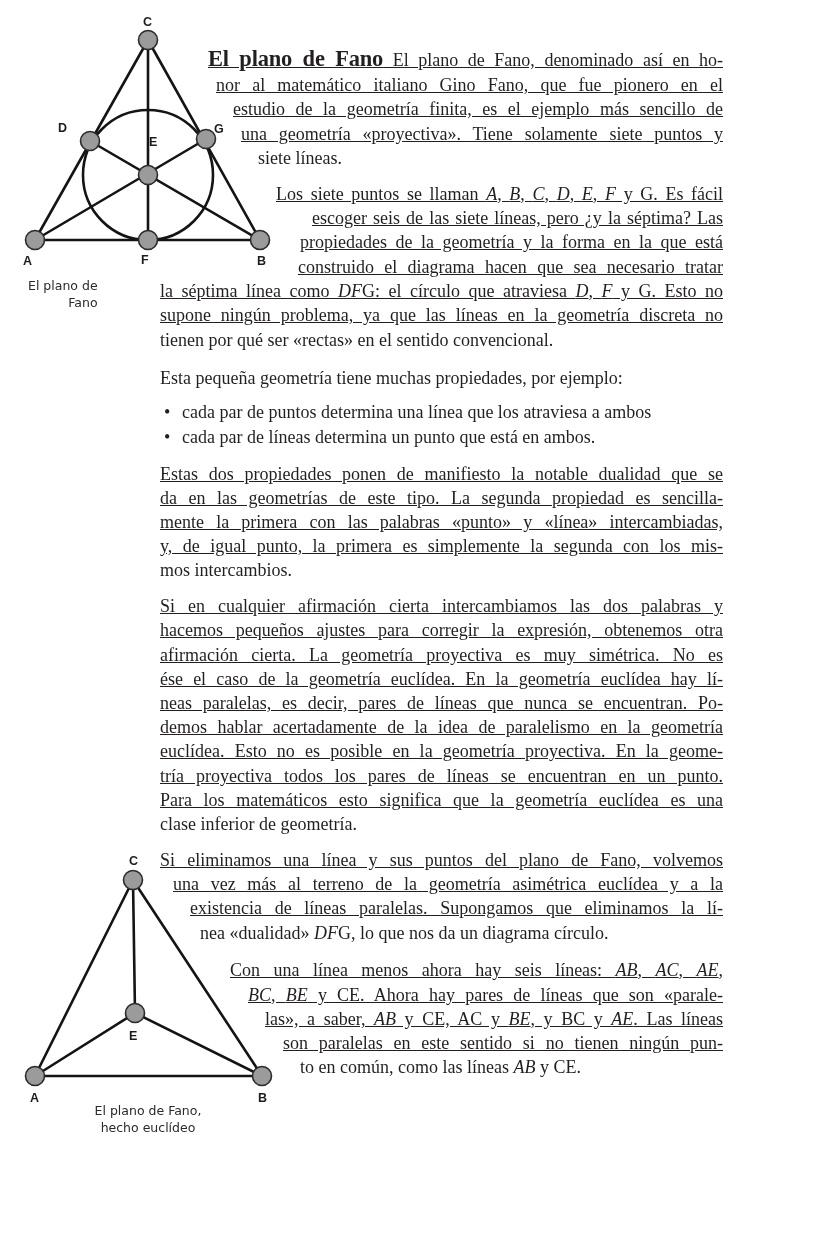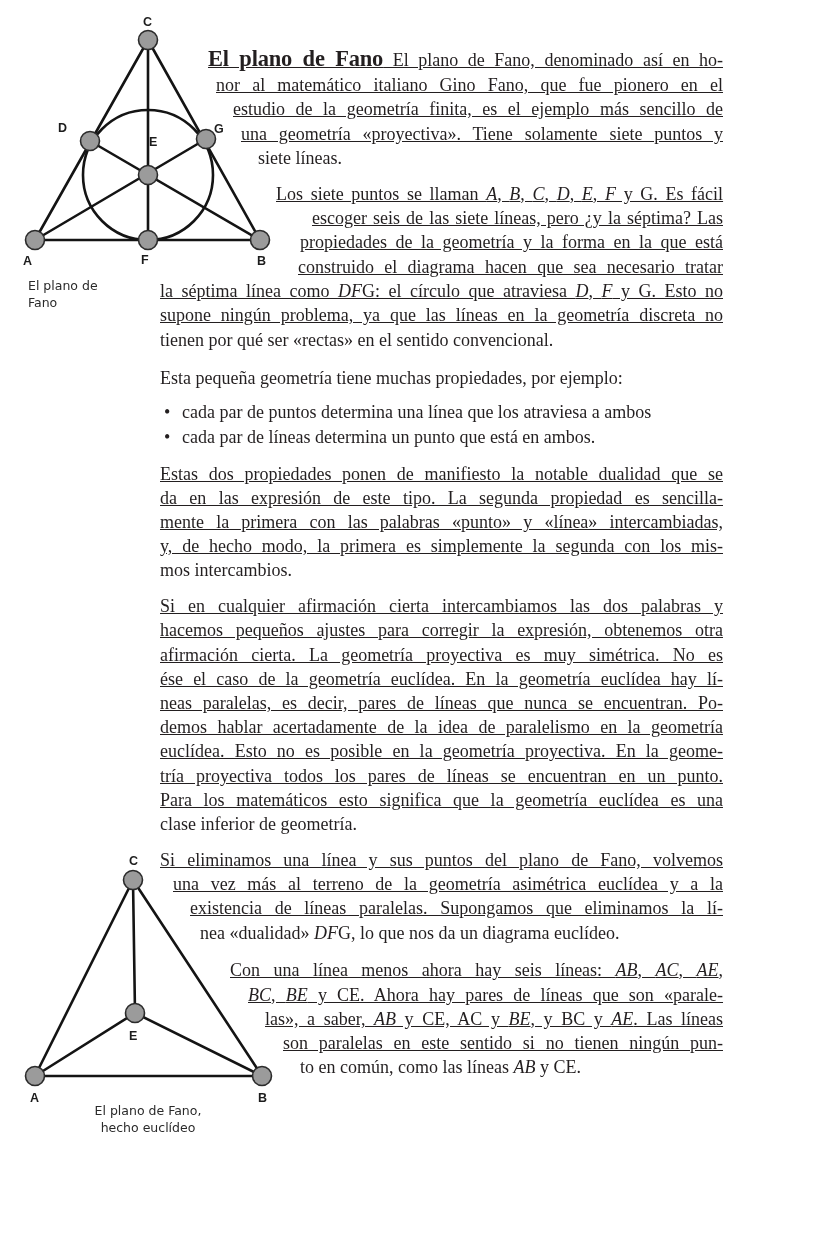--- a/index.html
+++ b/index.html
@@ -2,21 +2,21 @@
 <html><head>
 <meta charset="utf-8">
 <style>
   html, body { margin: 0; padding: 0; background: #ffffff; }
   body { width: 828px; height: 1238px; position: relative; overflow: hidden; color: #231f20; }
   #diagrams { position: absolute; left: 0; top: 0; width: 828px; height: 1238px; z-index: 0; }
   .edge { stroke: #141414; stroke-width: 2.6; fill: none; stroke-linecap: round; }
   .node { fill: #9b9b9b; stroke: #2b2b2b; stroke-width: 1.6; }
   .lbl { font-family: "Liberation Sans", sans-serif; font-weight: bold; font-size: 12.5px; fill: #1c1c1c; }
   .caption { position: absolute; z-index: 1; font-family: "DejaVu Sans", sans-serif; font-size: 12.5px; line-height: 17px; color: #2a2a2a; }
-  .caption-top { left: 28px; top: 277px; text-align: left; }
+  .caption-top { left: 28px; top: 277px; text-align: right; }
   .caption-bottom { left: 78px; width: 140px; top: 1102px; text-align: center; }
   .caption span { display: block; white-space: nowrap; }
 
   .ln {
     position: absolute; z-index: 1; right: 105px; height: 24px; line-height: 24px;
     font-family: "Liberation Serif", serif; font-size: 18px; white-space: nowrap; color: #231f20;
   }
   .ln.j { text-align: justify; text-align-last: justify; text-decoration: underline; }
   .ln em { font-style: italic; }
   .ln strong { font-weight: bold; font-size: 22.5px; letter-spacing: -0.2px; }
@@ -100,44 +100,44 @@
 </div>
 <div>
   <span class="bullet" style="top:400px">•</span>
   <div class="ln" style="top:400px;left:182px"><span>cada par de puntos determina una línea que los atraviesa a ambos</span></div>
   <span class="bullet" style="top:425px">•</span>
   <div class="ln" style="top:425px;left:182px"><span>cada par de líneas determina un punto que está en ambos.</span></div>
 </div>
 
 <div>
   <div class="ln j" style="top:462px;left:160px"><span>Estas dos propiedades ponen de manifiesto la notable dualidad que se</span></div>
-  <div class="ln j" style="top:486px;left:160px"><span>da en las expresión de este tipo. La segunda propiedad es sencilla-</span></div>
+  <div class="ln j" style="top:486px;left:160px"><span>da en las geometrías de este tipo. La segunda propiedad es sencilla-</span></div>
   <div class="ln j" style="top:510px;left:160px"><span>mente la primera con las palabras «punto» y «línea» intercambiadas,</span></div>
-  <div class="ln j" style="top:534px;left:160px"><span>y, de hecho modo, la primera es simplemente la segunda con los mis-</span></div>
+  <div class="ln j" style="top:534px;left:160px"><span>y, de igual punto, la primera es simplemente la segunda con los mis-</span></div>
   <div class="ln" style="top:558px;left:160px"><span>mos intercambios.</span></div>
 </div>
 
 <div>
   <div class="ln j" style="top:594px;left:160px"><span>Si en cualquier afirmación cierta intercambiamos las dos palabras y</span></div>
   <div class="ln j" style="top:618px;left:160px"><span>hacemos pequeños ajustes para corregir la expresión, obtenemos otra</span></div>
   <div class="ln j" style="top:643px;left:160px"><span>afirmación cierta. La geometría proyectiva es muy simétrica. No es</span></div>
   <div class="ln j" style="top:667px;left:160px"><span>ése el caso de la geometría euclídea. En la geometría euclídea hay lí-</span></div>
   <div class="ln j" style="top:691px;left:160px"><span>neas paralelas, es decir, pares de líneas que nunca se encuentran. Po-</span></div>
   <div class="ln j" style="top:715px;left:160px"><span>demos hablar acertadamente de la idea de paralelismo en la geometría</span></div>
   <div class="ln j" style="top:739px;left:160px"><span>euclídea. Esto no es posible en la geometría proyectiva. En la geome-</span></div>
   <div class="ln j" style="top:764px;left:160px"><span>tría proyectiva todos los pares de líneas se encuentran en un punto.</span></div>
   <div class="ln j" style="top:788px;left:160px"><span>Para los matemáticos esto significa que la geometría euclídea es una</span></div>
   <div class="ln" style="top:812px;left:160px"><span>clase inferior de geometría.</span></div>
 </div>
 
 <div>
   <div class="ln j" style="top:848px;left:160px"><span>Si eliminamos una línea y sus puntos del plano de Fano, volvemos</span></div>
   <div class="ln j" style="top:872px;left:173px"><span>una vez más al terreno de la geometría asimétrica euclídea y a la</span></div>
   <div class="ln j" style="top:896px;left:190px"><span>existencia de líneas paralelas. Supongamos que eliminamos la lí-</span></div>
-  <div class="ln" style="top:921px;left:200px"><span>nea «dualidad» </span><em>DF</em><span>G, lo que nos da un diagrama euclídeo.</span></div>
+  <div class="ln" style="top:921px;left:200px"><span>nea «dualidad» </span><em>DF</em><span>G, lo que nos da un diagrama círculo.</span></div>
 </div>
 
 <div>
   <div class="ln j" style="top:958px;left:230px"><span>Con una línea menos ahora hay seis líneas: </span><em>AB</em><span>, </span><em>AC</em><span>, </span><em>AE</em><span>,</span></div>
   <div class="ln j" style="top:983px;left:248px"><em>BC</em><span>, </span><em>BE</em><span> y CE. Ahora hay pares de líneas que son «parale-</span></div>
   <div class="ln j" style="top:1007px;left:265px"><span>las», a saber, </span><em>AB</em><span> y CE, AC y </span><em>BE</em><span>, y BC y </span><em>AE</em><span>. Las líneas</span></div>
   <div class="ln j" style="top:1031px;left:283px"><span>son paralelas en este sentido si no tienen ningún pun-</span></div>
   <div class="ln" style="top:1055px;left:300px"><span>to en común, como las líneas </span><em>AB</em><span> y CE.</span></div>
 </div>
 

